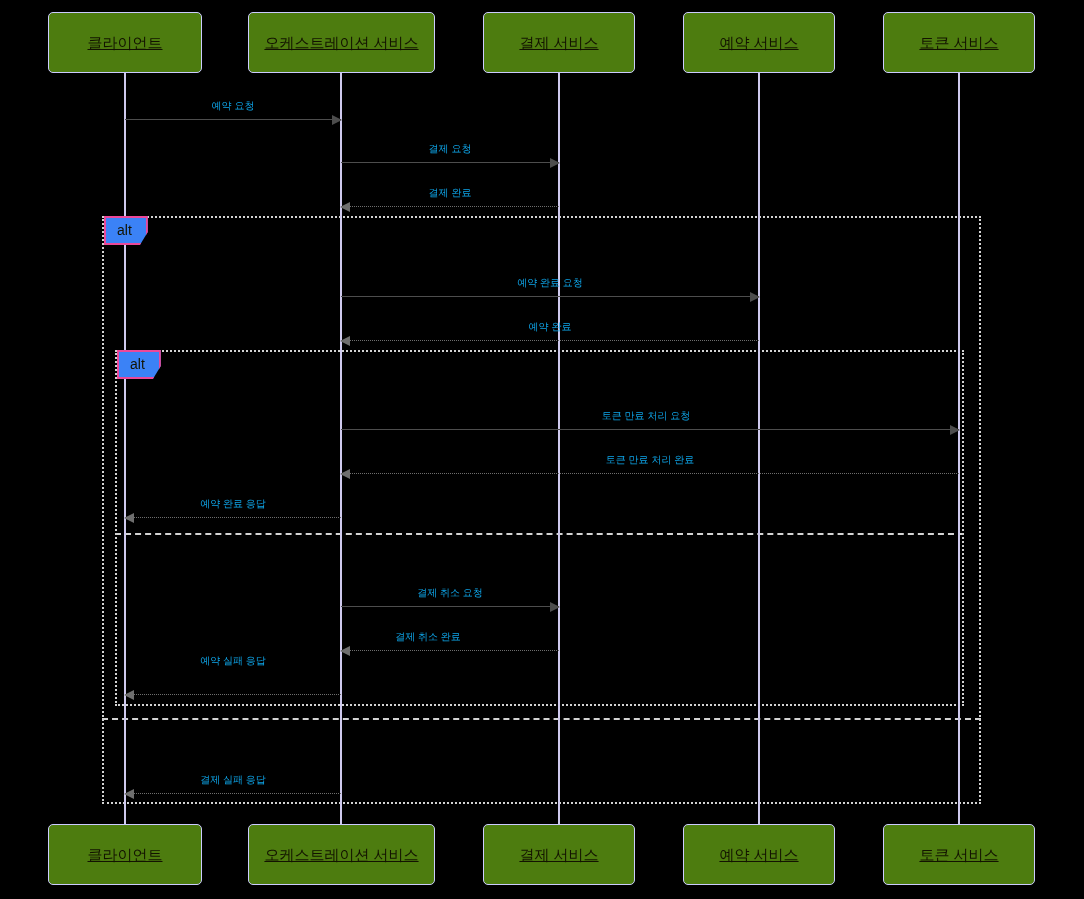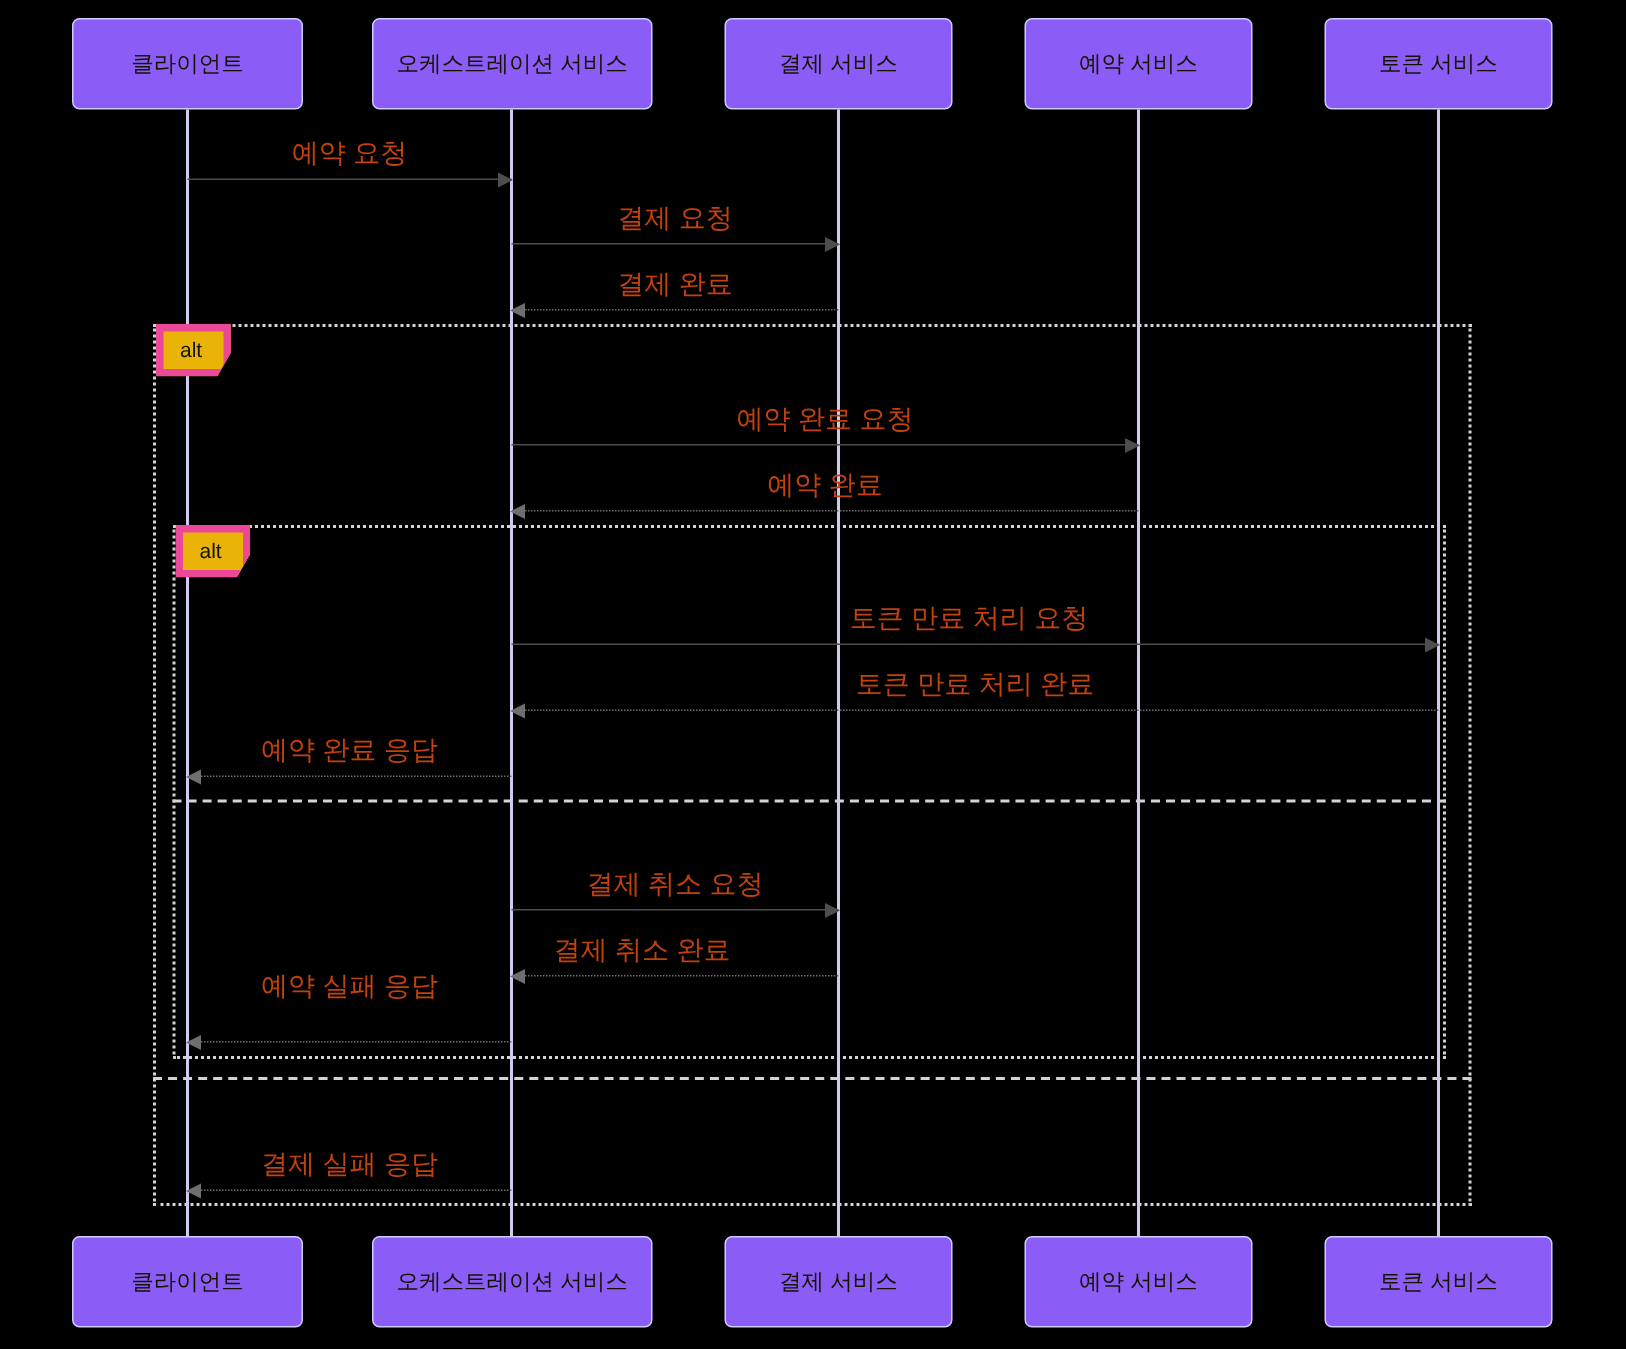--- a/index.html
+++ b/index.html
@@ -11,30 +11,31 @@
     width:1084px;
     height:899px;
     background:#000000;
     overflow:hidden;
   }
 
   
   .actor-box{
     position:absolute;
     box-sizing:border-box;
-    background:#8b5cf6;
+    background:#4d7c0f;
     border:1px solid #CCCCFF;
     border-radius:5px;
     display:flex;
     align-items:center;
     justify-content:center;
     color:#131300;
     font-size:15px;
     line-height:1;
     white-space:nowrap;
+    text-decoration:underline;
   }
 
   
   .lifeline{
     position:absolute;
     width:2px;
     background:#CFCAEE;
   }
 
   
@@ -59,42 +60,42 @@
   }
   .arrowhead.left{
     left:-1px;
     border-right:10px solid #4d4d4d;
   }
   .msg.dotted .arrowhead.left{border-right-color:#6e6e6e;}
 
   .msg-label{
     position:absolute;
     transform:translate(-50%,-100%);
-    color:#c2410c;
-    font-size:18px;
+    color:#0ea5e9;
+    font-size:10px;
     line-height:1;
     white-space:nowrap;
   }
 
   
   .fragment{
     position:absolute;
     box-sizing:border-box;
     border:2px dotted #D3D3D3;
     background:transparent;
   }
   .frag-divider{
     position:absolute;
     height:0;
     border-top:2px dashed #D3D3D3;
   }
   .frag-label{
     position:absolute;
-    background:#eab308;
-    border:5px solid #ec4899;
+    background:#3b82f6;
+    border:2px solid #ec4899;
     color:#131300;
     font-size:14px;
     line-height:1;
     padding:5px 14px 6px 11px;
     white-space:nowrap;
     -webkit-clip-path:polygon(0 0,100% 0,100% 55%,82% 100%,0 100%);
     clip-path:polygon(0 0,100% 0,100% 55%,82% 100%,0 100%);
   }
 </style>
 </head>

